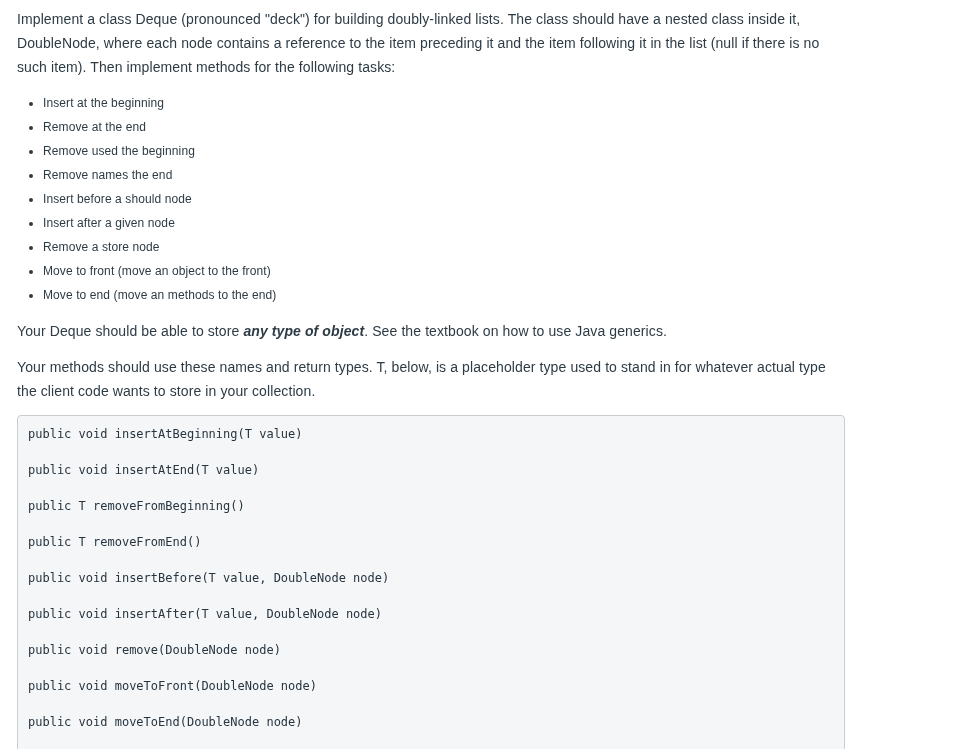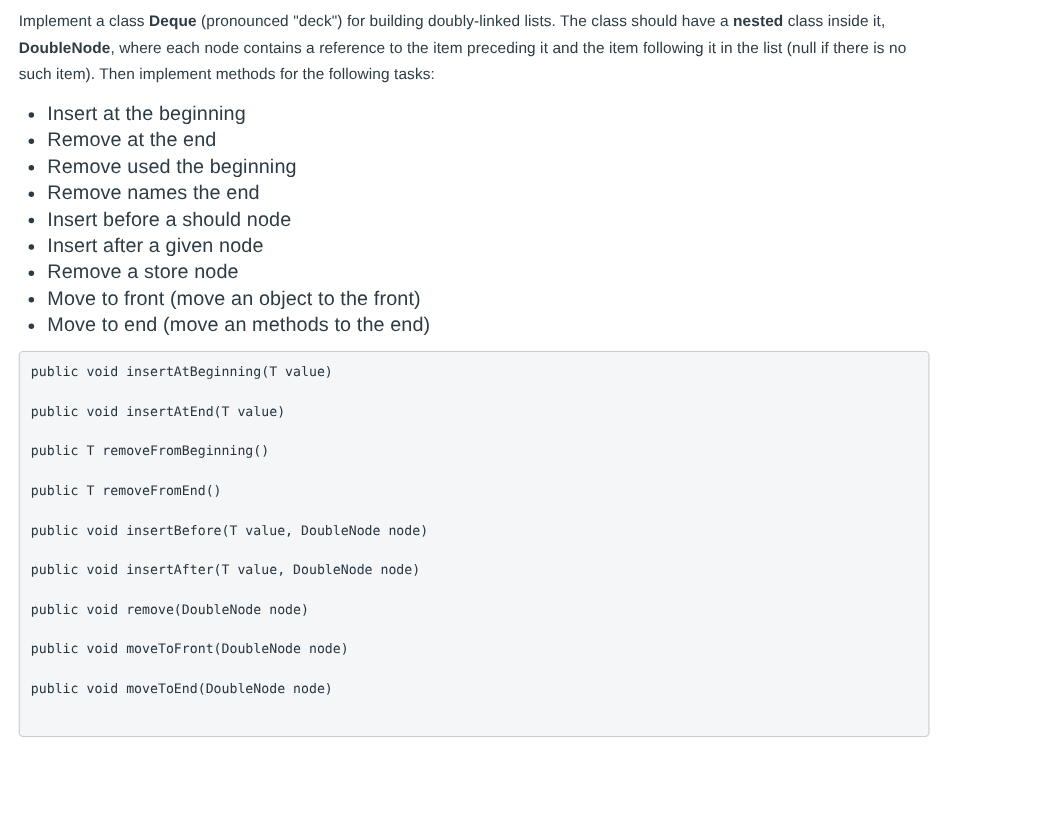--- a/index.html
+++ b/index.html
@@ -28,25 +28,25 @@
   }
   .para.first {
     margin-top: 0;
   }
   .task-list {
     margin: 12px 0;
     padding-left: 26px;
     width: 800px;
   }
   .task-list li {
-    font-size: 18px;
+    font-size: 12px;
     line-height: 24px;
     letter-spacing: 0.1px;
   }
-  .seg-b { font-weight: bold; }
+  .seg-b { font-weight: normal; }
   .seg-bi { font-weight: bold; font-style: italic; }
   .code-block {
     box-sizing: border-box;
     display: block;
     width: 828px;
     margin: 12px 0 0 0;
     background: #f5f6f7;
     border: 1px solid #c7cdd1;
     border-radius: 4px;
     padding: 9px 12px 34px 10px;
@@ -70,21 +70,23 @@
       <li>Remove at the end</li>
       <li>Remove used the beginning</li>
       <li>Remove names the end</li>
       <li>Insert before a should node</li>
       <li>Insert after a given node</li>
       <li>Remove a store node</li>
       <li>Move to front (move an object to the front)</li>
       <li>Move to end (move an methods to the end)</li>
     </ul>
 
+  <p class="para"><span class="seg-b">Your Deque should be able to store </span><span class="seg-bi">any type of object</span><span class="seg-b">. See the textbook on how to use Java generics.</span></p>
 
+  <p class="para">Your methods should use these names and return types. T, below, is a placeholder type used to stand in for whatever actual type the client code wants to store in your collection.</p>
 
   <pre class="code-block">public void insertAtBeginning(T value)
 
 public void insertAtEnd(T value)
 
 public T removeFromBeginning()
 
 public T removeFromEnd()
 
 public void insertBefore(T value, DoubleNode node)

